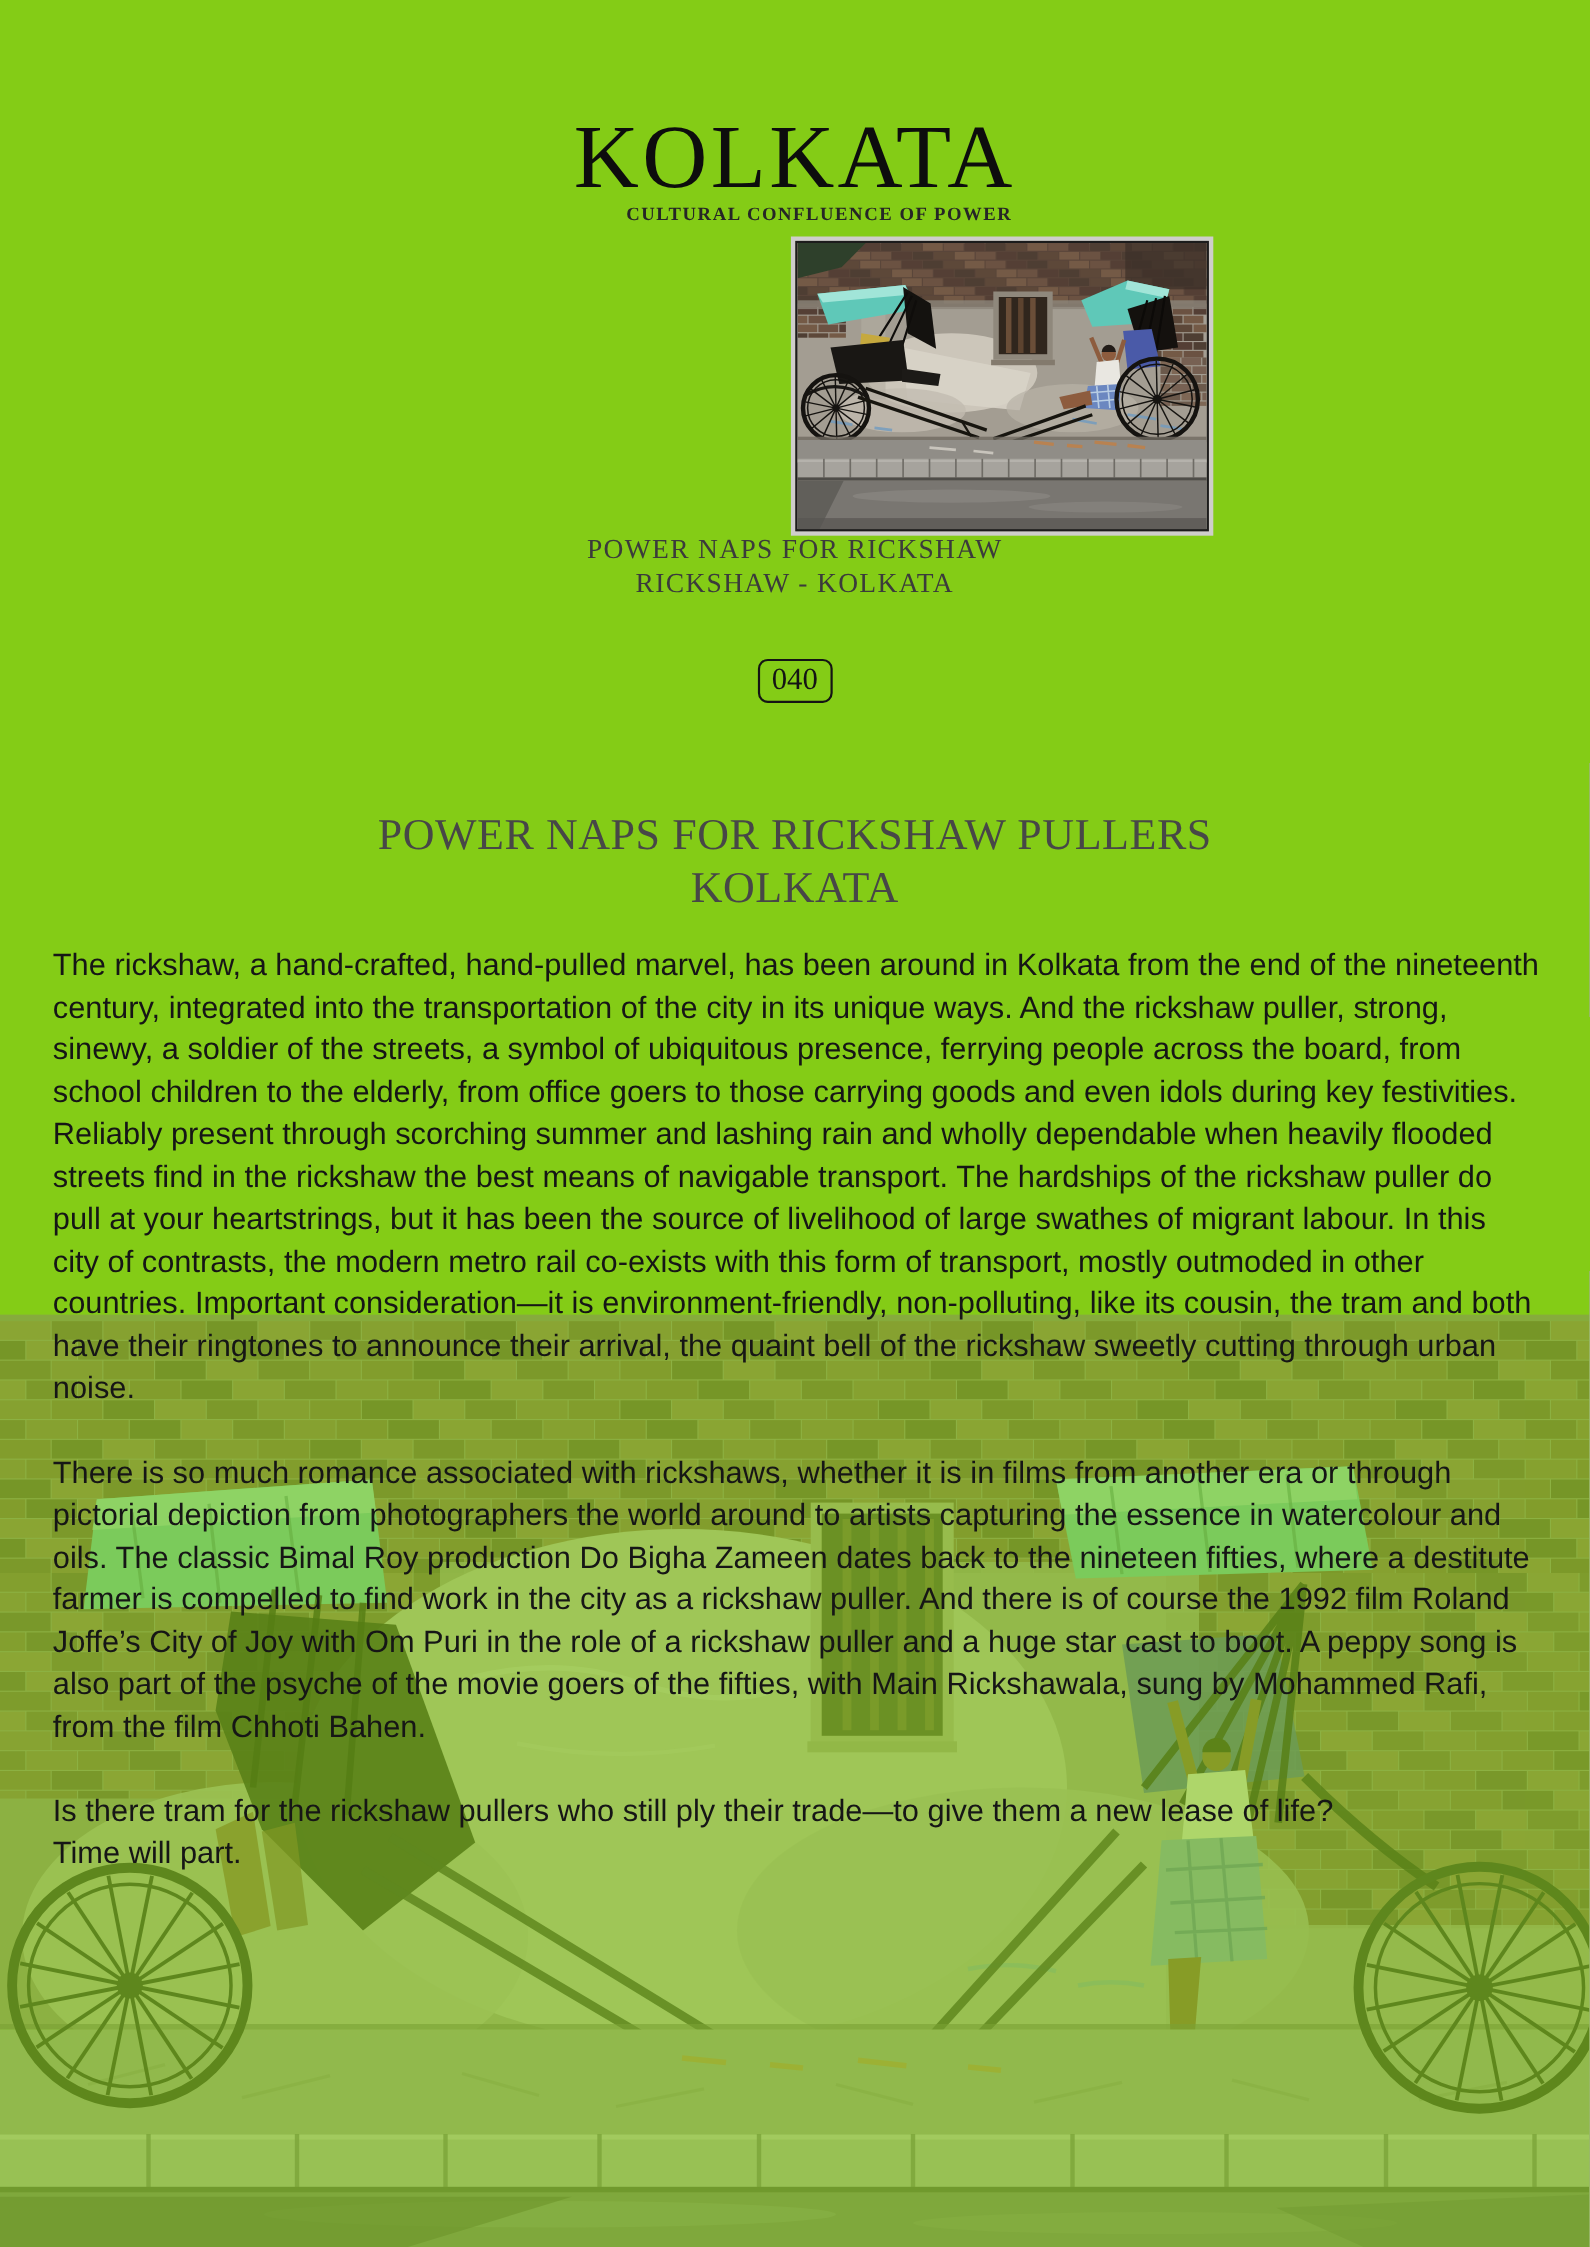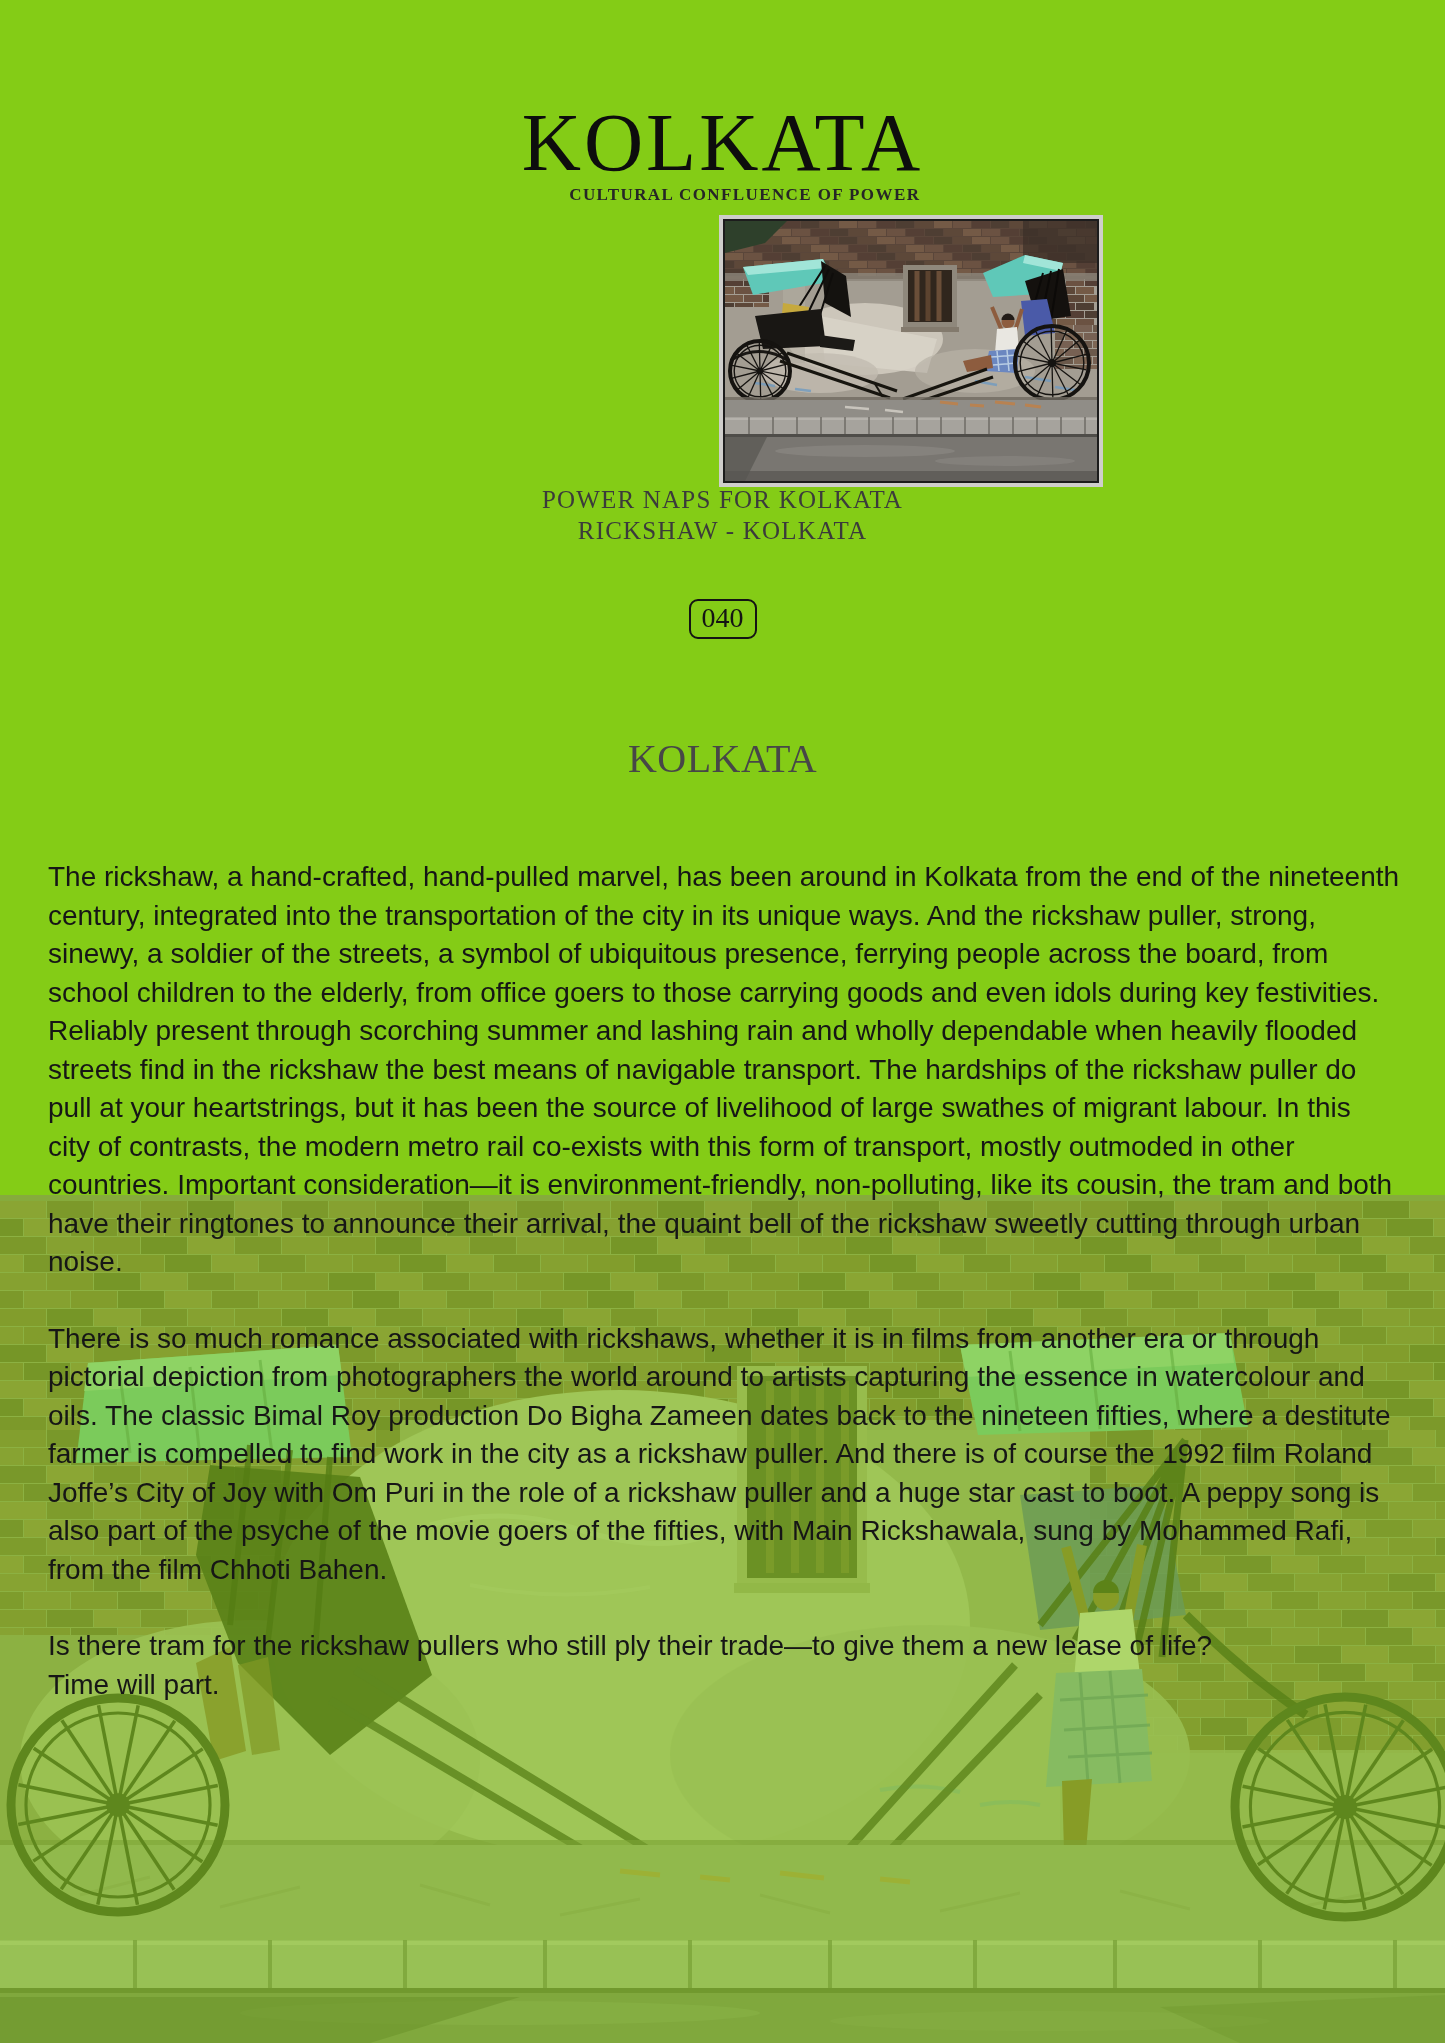--- a/index.html
+++ b/index.html
@@ -1193,29 +1193,30 @@
         <rect x="0" y="213" width="372" height="3" fill="#4f4d49"></rect>
         <rect x="0" y="216" width="372" height="44" fill="#797671"></rect>
         <ellipse cx="140" cy="230" rx="90" ry="6" fill="#8d8a85" opacity="0.6"></ellipse>
         <ellipse cx="280" cy="240" rx="70" ry="5" fill="#8d8a85" opacity="0.5"></ellipse>
         <rect x="0" y="250" width="372" height="10" fill="#615e5a"></rect>
         <polygon points="0,216 42,216 20,260 0,260" fill="#575551" opacity="0.7"></polygon>
       </svg>
     </figure>
 
     <div class="photo-caption">
-      <span>POWER NAPS FOR KOLKATA</span><br>
+      <span>POWER NAPS FOR RICKSHAW</span><br>
       <span>RICKSHAW - KOLKATA</span>
     </div>
 
     <div class="badge-wrap">
       <span class="page-badge">040</span>
     </div>
 
     <h2 class="article-heading">
+      <span>POWER NAPS FOR RICKSHAW PULLERS</span>
       <span>KOLKATA</span>
     </h2>
 
     <div class="body-text">
       <p>The rickshaw, a hand-crafted, hand-pulled marvel, has been around in Kolkata from the end of the nineteenth century, integrated into the transportation of the city in its unique ways. And the rickshaw puller, strong, sinewy, a soldier of the streets, a symbol of ubiquitous presence, ferrying people across the board, from school children to the elderly, from office goers to those carrying goods and even idols during key festivities. Reliably present through scorching summer and lashing rain and wholly dependable when heavily flooded streets find in the rickshaw the best means of navigable transport. The hardships of the rickshaw puller do pull at your heartstrings, but it has been the source of livelihood of large swathes of migrant labour. In this city of contrasts, the modern metro rail co-exists with this form of transport, mostly outmoded in other countries. Important consideration—it is environment-friendly, non-polluting, like its cousin, the tram and both have their ringtones to announce their arrival, the quaint bell of the rickshaw sweetly cutting through urban noise.</p>
       <p>There is so much romance associated with rickshaws, whether it is in films from another era or through pictorial depiction from photographers the world around to artists capturing the essence in watercolour and oils. The classic Bimal Roy production Do Bigha Zameen dates back to the nineteen fifties, where a destitute farmer is compelled to find work in the city as a rickshaw puller. And there is of course the 1992 film Roland Joffe’s City of Joy with Om Puri in the role of a rickshaw puller and a huge star cast to boot.  A peppy song is also part of the psyche of the movie goers of the fifties, with Main Rickshawala, sung by Mohammed Rafi, from the film Chhoti Bahen.</p>
       <p>Is there tram for the rickshaw pullers who still ply their trade—to give them a new lease of life?</p>
       <p class="tight">Time will part.</p>
     </div>
 

